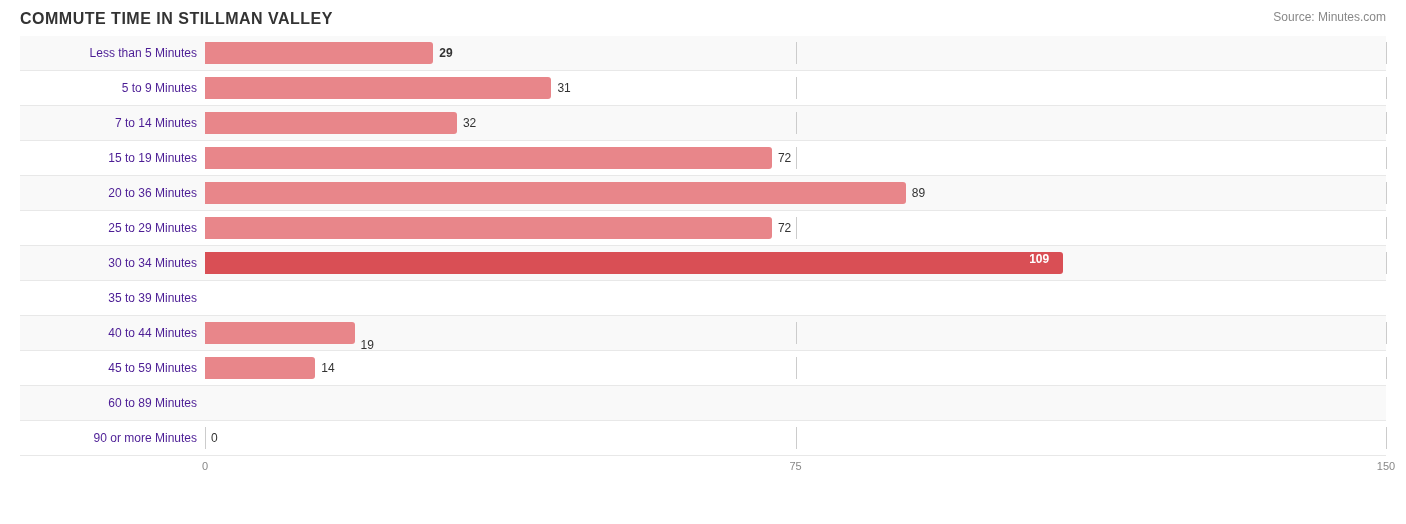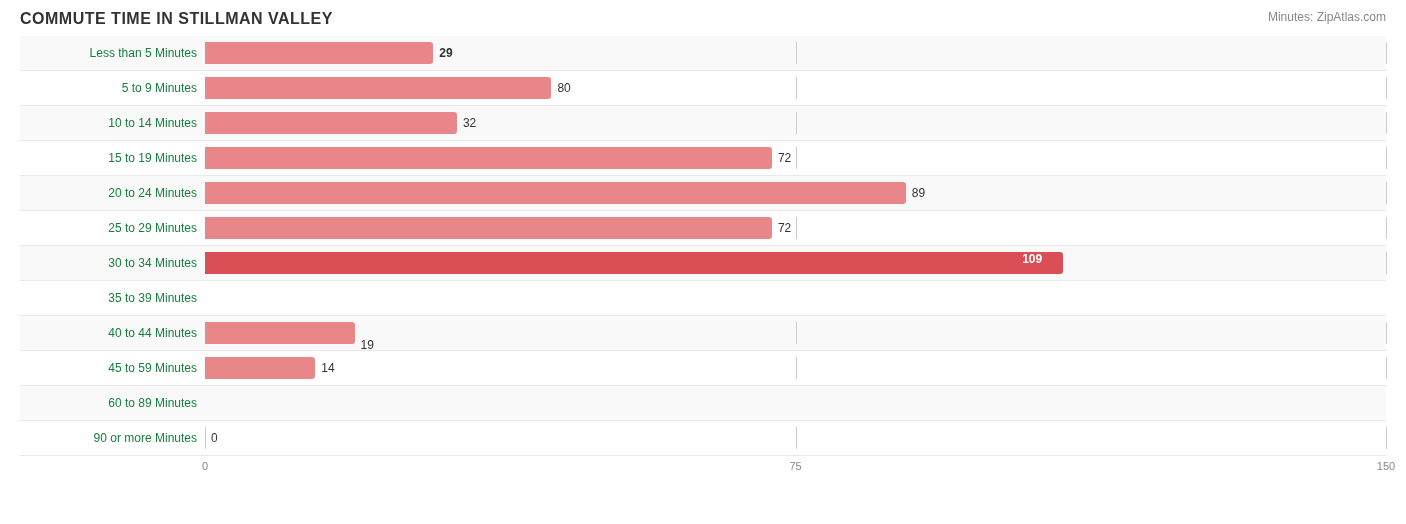--- a/index.html
+++ b/index.html
@@ -44,21 +44,21 @@
     .bar-row:nth-child(odd) {
       background: #f9f9f9;
     }
     .bar-row:nth-child(even) {
       background: #fff;
     }
     .bar-label {
       width: 185px;
       min-width: 185px;
       font-size: 12px;
-      color: #15803d;
+      color: #4c1d95;
       padding-right: 8px;
       text-align: right;
     }
     .bar-track {
       flex: 1;
       position: relative;
       height: 22px;
       display: flex;
       align-items: center;
     }
@@ -72,21 +72,21 @@
       background: #d94f55;
     }
     .bar-value {
       font-size: 12px;
       color: #333;
       margin-left: 6px;
       white-space: nowrap;
     }
     .bar-value.inside {
       position: absolute;
-      right: 21px;
+      right: 14px;
       color: #fff;
       font-weight: bold;
       font-size: 12px;
     }
     .axis-row {
       display: flex;
       align-items: center;
       margin-top: 4px;
     }
     .axis-spacer {
@@ -112,66 +112,66 @@
       background: #ccc;
       pointer-events: none;
     }
   </style>
 </head>
 <body>
 
 <div class="chart-container">
   <div class="chart-header">
     <span class="chart-title">COMMUTE TIME IN STILLMAN VALLEY</span>
-    <span class="chart-source">Minutes: ZipAtlas.com</span>
+    <span class="chart-source">Source: Minutes.com</span>
   </div>
   <div class="chart-area" id="chart-area">
 
   <div class="bar-row">
         <div class="bar-label">Less than 5 Minutes</div>
         <div class="bar-track">
           <div class="axis-line" style="left: 0%;"></div>
           <div class="axis-line" style="left: 50%;"></div>
           <div class="axis-line" style="left: 100%;"></div>
           <div class="bar-fill" style="width: 19.3333%; position: relative; z-index: 1;"></div>
           <span class="bar-value" style="position: relative; z-index: 1; font-weight: bold;">29</span>
         </div>
       </div>
       <div class="bar-row">
         <div class="bar-label">5 to 9 Minutes</div>
         <div class="bar-track">
           <div class="axis-line" style="left: 0%;"></div>
           <div class="axis-line" style="left: 50%;"></div>
           <div class="axis-line" style="left: 100%;"></div>
           <div class="bar-fill" style="width: 29.3333%; position: relative; z-index: 1;"></div>
-          <span class="bar-value" style="position: relative; z-index: 1;">80</span>
-        </div>
-      </div>
-      <div class="bar-row">
-        <div class="bar-label">10 to 14 Minutes</div>
+          <span class="bar-value" style="position: relative; z-index: 1;">31</span>
+        </div>
+      </div>
+      <div class="bar-row">
+        <div class="bar-label">7 to 14 Minutes</div>
         <div class="bar-track">
           <div class="axis-line" style="left: 0%;"></div>
           <div class="axis-line" style="left: 50%;"></div>
           <div class="axis-line" style="left: 100%;"></div>
           <div class="bar-fill" style="width: 21.3333%; position: relative; z-index: 1;"></div>
           <span class="bar-value" style="position: relative; z-index: 1;">32</span>
         </div>
       </div>
       <div class="bar-row">
         <div class="bar-label">15 to 19 Minutes</div>
         <div class="bar-track">
           <div class="axis-line" style="left: 0%;"></div>
           <div class="axis-line" style="left: 50%;"></div>
           <div class="axis-line" style="left: 100%;"></div>
           <div class="bar-fill" style="width: 48%; position: relative; z-index: 1;"></div>
           <span class="bar-value" style="position: relative; z-index: 1;">72</span>
         </div>
       </div>
       <div class="bar-row">
-        <div class="bar-label">20 to 24 Minutes</div>
+        <div class="bar-label">20 to 36 Minutes</div>
         <div class="bar-track">
           <div class="axis-line" style="left: 0%;"></div>
           <div class="axis-line" style="left: 50%;"></div>
           <div class="axis-line" style="left: 100%;"></div>
           <div class="bar-fill" style="width: 59.3333%; position: relative; z-index: 1;"></div>
           <span class="bar-value" style="position: relative; z-index: 1;">89</span>
         </div>
       </div>
       <div class="bar-row">
         <div class="bar-label">25 to 29 Minutes</div>

